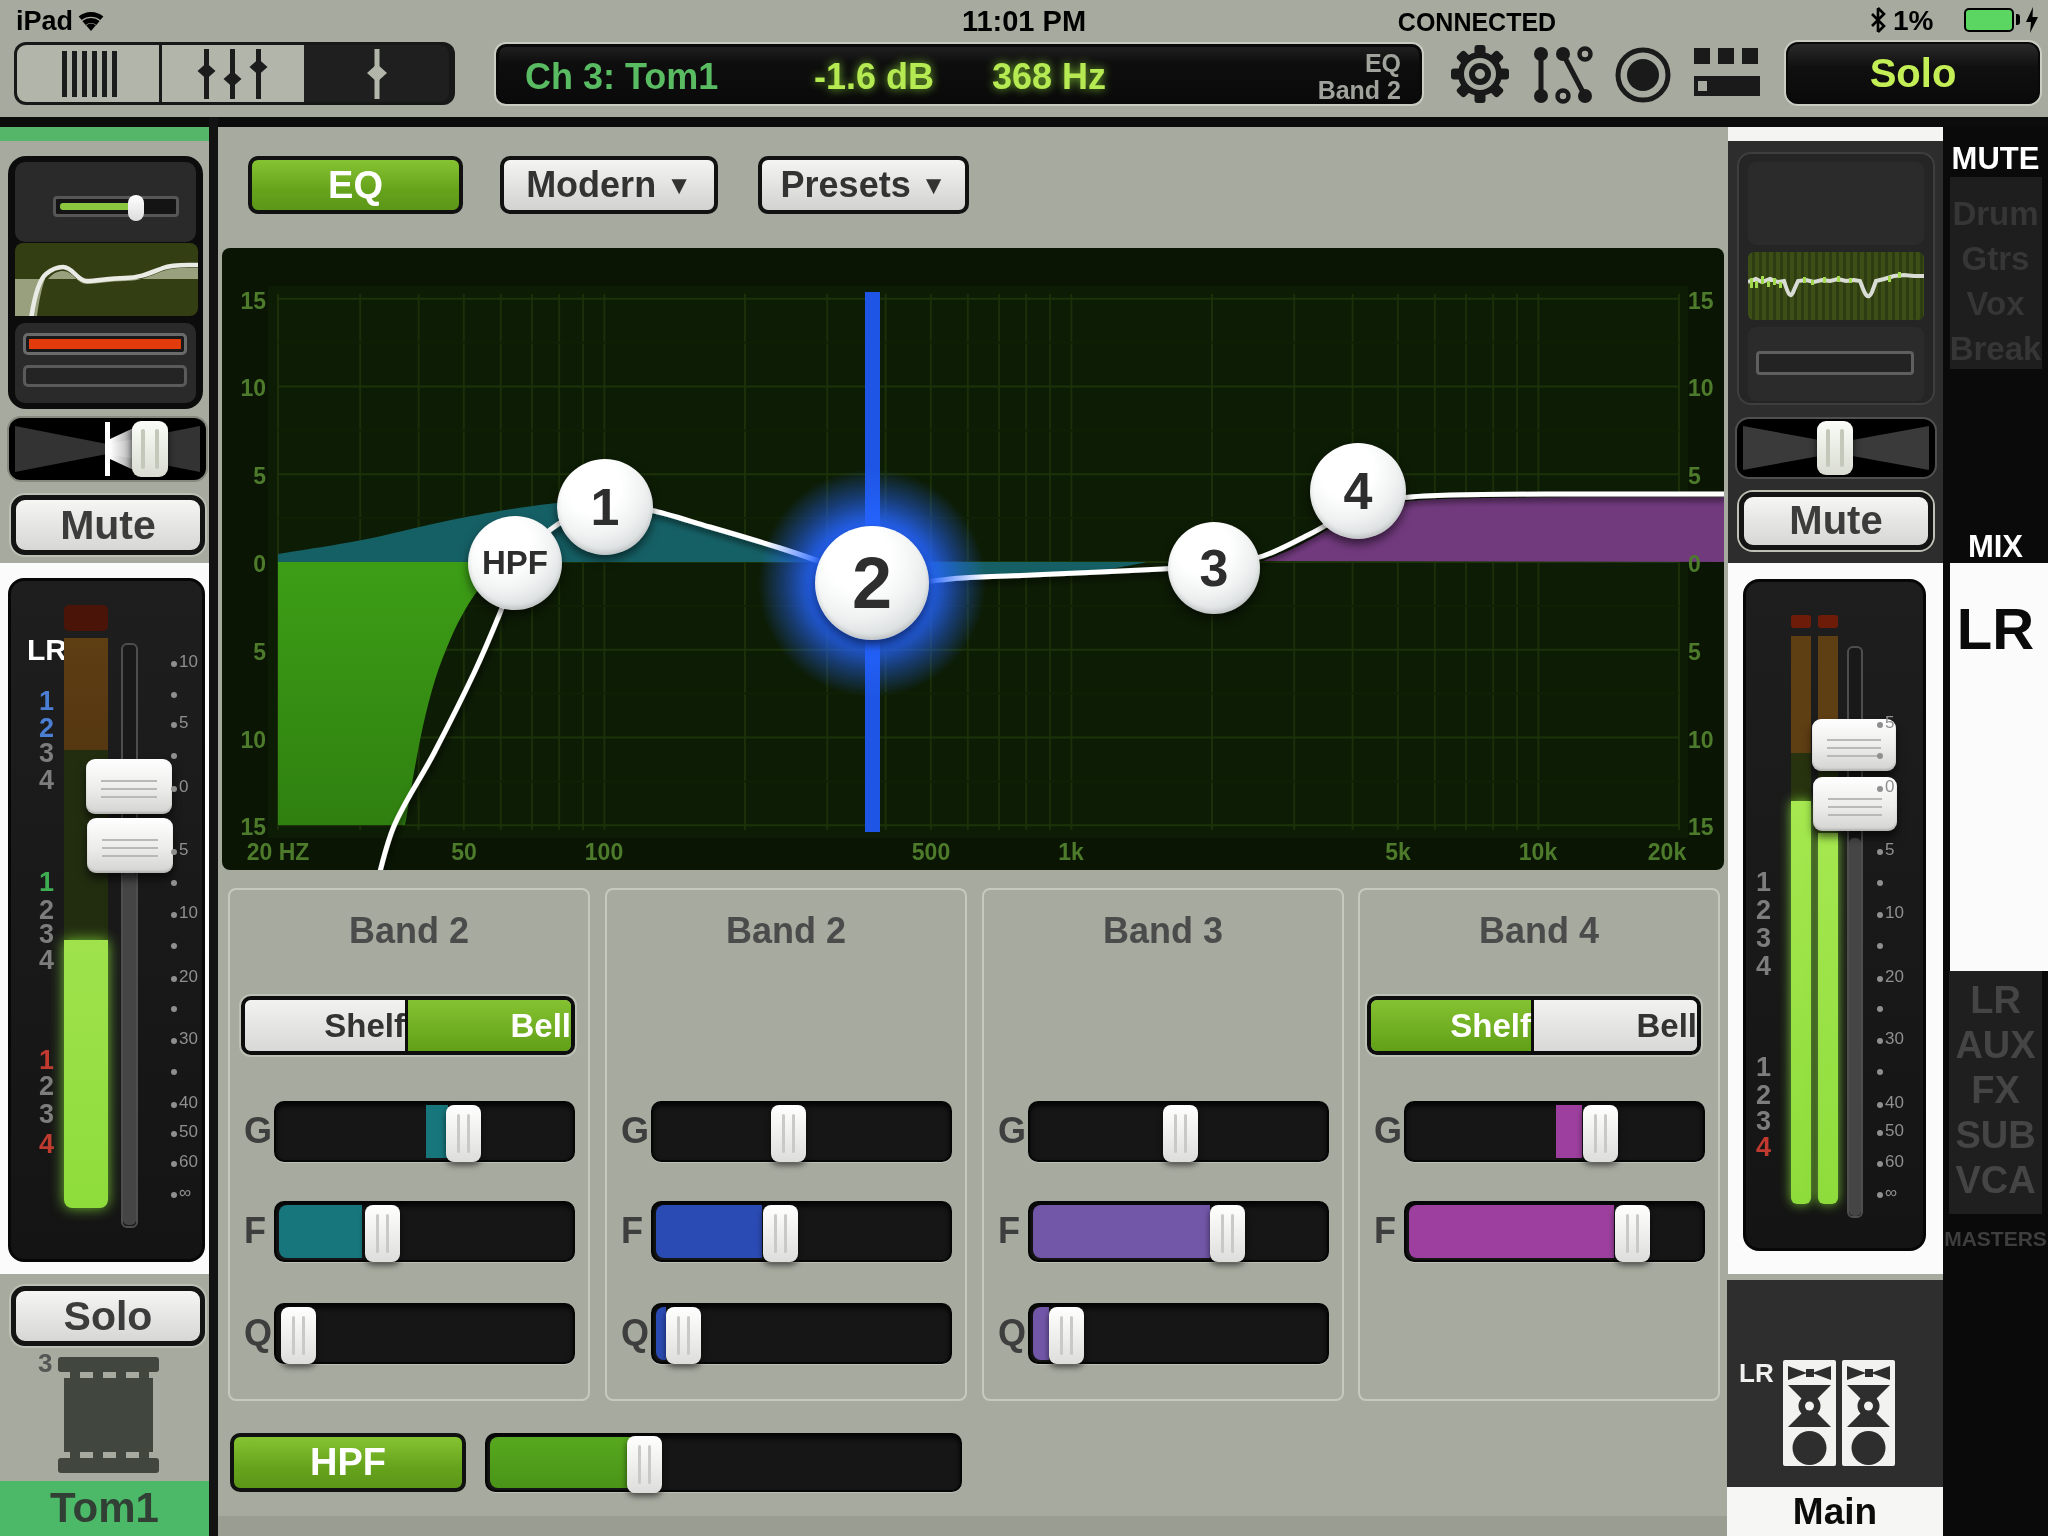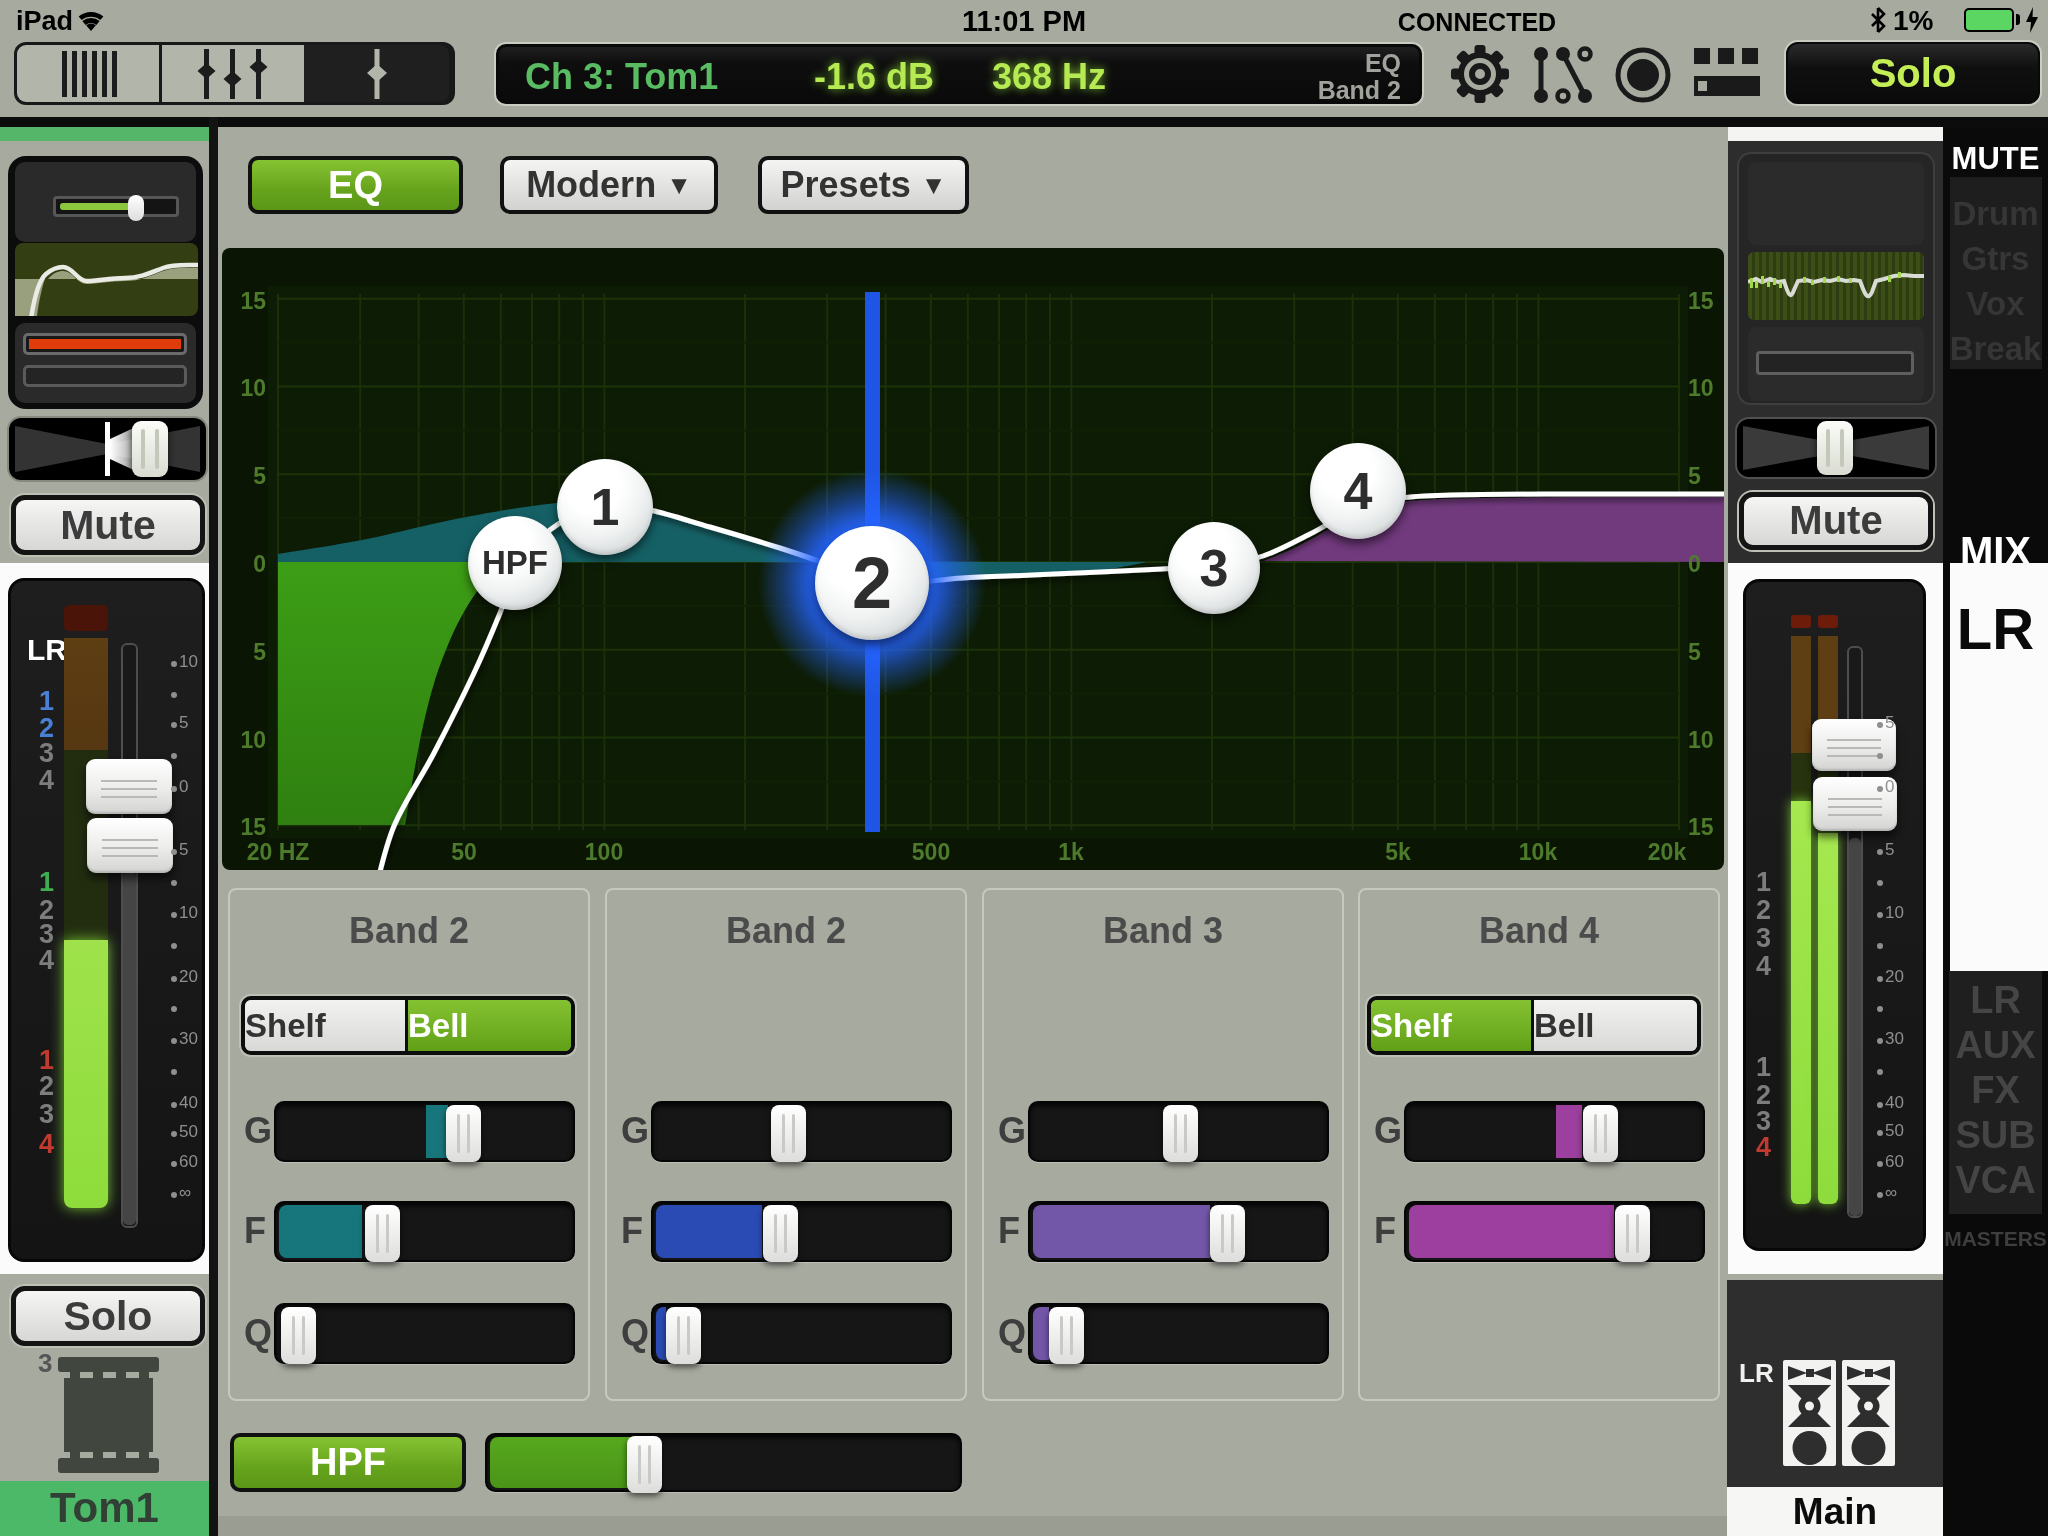--- a/index.html
+++ b/index.html
@@ -32,21 +32,21 @@
 .greenbtn{background:linear-gradient(#86c332,#66a31c 60%,#5c9718);border:4px solid #111;border-radius:10px;color:#fff;text-align:center;}
 .graybtn{background:linear-gradient(#f4f4f2,#e3e3e1 50%,#d2d2d0);border:4px solid #111;border-radius:10px;color:#333;text-align:center;}
 .panel{border:2px solid #c6c9be;border-radius:8px;}
 .btitle{position:absolute;width:100%;text-align:center;font-size:36px;font-weight:bold;color:#4b4b4b;}
 .track{position:absolute;background:#161616;border:2px solid #050505;border-radius:10px;box-shadow:inset 0 3px 5px rgba(0,0,0,.8),0 1px 0 rgba(255,255,255,.25);}
 .sllab{position:absolute;font-size:36px;font-weight:bold;color:#3e3e3e;}
 .handle{position:absolute;width:35px;height:57px;background:linear-gradient(#ffffff,#efefed 50%,#dddddb);border-radius:8px;box-shadow:0 3px 6px rgba(0,0,0,.6);}
 .handle i{position:absolute;top:9px;bottom:9px;width:3px;background:#c9c9c7;border-radius:2px;}
 .handle i.l{left:11px;} .handle i.r{right:11px;}
 .toggle{position:absolute;height:59px;border:4px solid #0d0d0d;border-radius:10px;display:flex;overflow:hidden;box-shadow:0 0 0 2px #bdc0b5;}
-.toggle div{width:50%;text-align:left;font-weight:bold;font-size:33px;line-height:51px;}
+.toggle div{width:50%;text-align:right;font-weight:bold;font-size:33px;line-height:51px;}
 .tg-on{background:linear-gradient(#85c232,#61a017);color:#fff;}
 .tg-off{background:linear-gradient(#f2f2f0,#d8d8d6);color:#333;}
 
 #mwhitebar{left:1728px;top:127px;width:215px;height:14px;background:#f4f4f2;}
 #mdark{left:1728px;top:141px;width:215px;height:422px;background:#2d2d2d;}
 #mthumbs{left:1737px;top:152px;width:198px;height:253px;background:#252525;border:2px solid #3e3e3e;border-radius:14px;}
 #mwhite{left:1728px;top:563px;width:215px;height:711px;background:#fbfbfb;}
 #mfader{left:1743px;top:579px;width:183px;height:672px;background:linear-gradient(#1e1e1e,#141414);border:3px solid #070707;border-radius:16px;}
 #rcol{left:1943px;top:127px;width:105px;height:1409px;background:#0a0a0a;}
 #mbot{left:1727px;top:1280px;width:216px;height:207px;background:#2e2e2e;}
@@ -593,21 +593,21 @@
   </div>
 <div class="abs" id="mainbar">Main</div>
 <div class="abs" id="rcol">
     <div class="rtxt" style="top:14px;font-size:31px;color:#fff;">MUTE</div>
     <div class="abs" style="left:7px;top:50px;width:92px;height:192px;background:#1e1e1e;">
       <div class="rtxt" style="left:-7px;top:18px;font-size:33px;color:#363636;">Drum</div>
       <div class="rtxt" style="left:-7px;top:63px;font-size:33px;color:#363636;">Gtrs</div>
       <div class="rtxt" style="left:-7px;top:108px;font-size:33px;color:#363636;">Vox</div>
       <div class="rtxt" style="left:-7px;top:153px;font-size:33px;color:#363636;">Break</div>
     </div>
-    <div class="rtxt" style="top:402px;font-size:40px;color:#fff;">MIX</div>
+    <div class="rtxt" style="top:402px;font-size:31px;color:#fff;">MIX</div>
     <div class="abs" style="left:7px;top:436px;width:98px;height:408px;background:#fbfbfb;"></div>
     <div class="rtxt" style="top:468px;font-size:58px;color:#0a0a0a;">LR</div>
     <div class="abs" style="left:6px;top:844px;width:93px;height:243px;background:#1f1f1f;">
       <div class="rtxt" style="left:-6px;top:8px;font-size:38px;color:#454545;">LR</div>
       <div class="rtxt" style="left:-6px;top:53px;font-size:38px;color:#454545;">AUX</div>
       <div class="rtxt" style="left:-6px;top:98px;font-size:38px;color:#454545;">FX</div>
       <div class="rtxt" style="left:-6px;top:143px;font-size:38px;color:#454545;">SUB</div>
       <div class="rtxt" style="left:-6px;top:188px;font-size:38px;color:#454545;">VCA</div>
     </div>
     <div class="rtxt" style="top:1100px;font-size:21px;color:#3e3e3e;">MASTERS</div>

